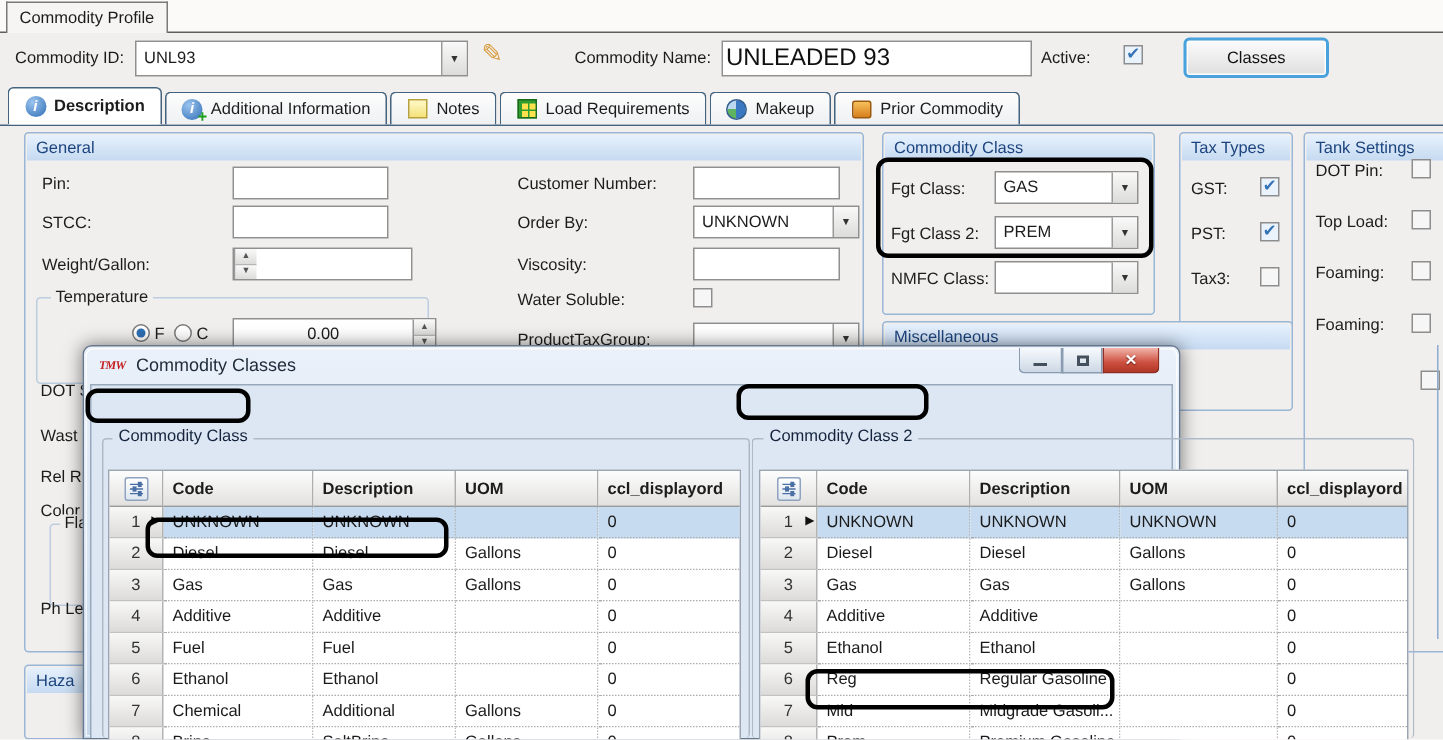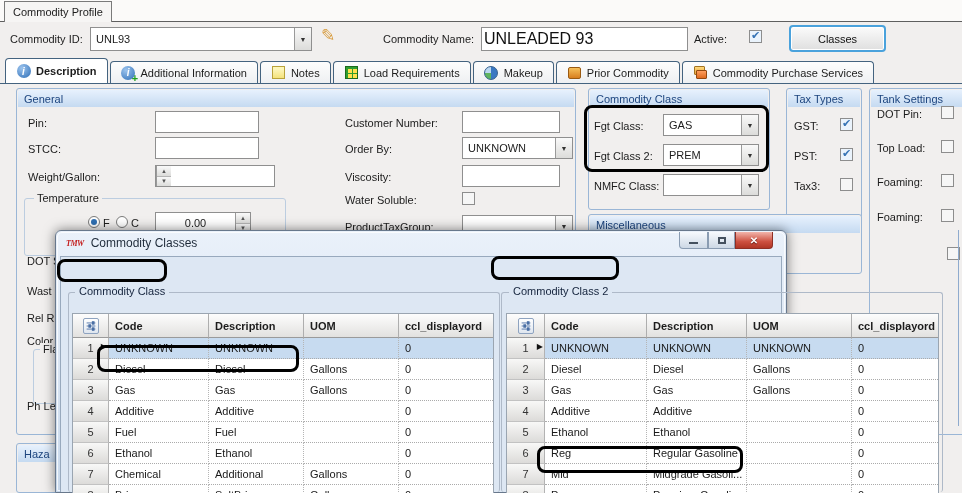--- a/index.html
+++ b/index.html
@@ -173,26 +173,20 @@
           <span class="ic-makeup"></span>
         </span>
       <span>Makeup</span>
     </div>
     <div class="tab">
       <span class="ticon">
           <span class="ic-box"></span>
         </span>
       <span>Prior Commodity</span>
     </div>
-    <div class="tab">
-      <span class="ticon">
-          <span class="ic-cps"></span>
-        </span>
-      <span>Commodity Purchase Services</span>
-    </div>
   </div>
 
   <div class="group" style="left:16px; top:88px; width:560px; height:347px;">
     <div class="ghead">General</div>
   </div>
   <span class="lbl" style="left:28px; top:117px;">Pin:</span>
   <div class="field" style="left:155px; top:111px; width:104px; height:22px;">
     <input value="" style="">
   </div>
   <span class="lbl" style="left:28px; top:143px;">STCC:</span>
@@ -205,21 +199,21 @@
         <span>▲</span>
         <span>▼</span>
       </span>
   </div>
   <div class="subgroup" style="left:24px; top:198px; width:262px; height:58px;"></div>
   <span class="subgroup-label" style="left:34px; top:192px;">Temperature</span>
   <span class="radio sel" style="left:88px; top:216px;"></span>
   <span class="lbl" style="left:103px; top:217px;">F</span>
   <span class="radio" style="left:116px; top:216px;"></span>
   <span class="lbl" style="left:131px; top:217px;">C</span>
-  <div class="spin" style="left:155px; top:212px; width:96px;">
+  <div class="spin" style="left:155px; top:212px; width:136px;">
     <span class="spin-val">0.00</span>
     <span class="spin-btns">
         <span>▲</span>
         <span>▼</span>
       </span>
   </div>
 
   <span class="lbl" style="left:345px; top:117px;">Customer Number:</span>
   <div class="field" style="left:462px; top:111px; width:98px; height:22px;">
     <input value="" style="">

